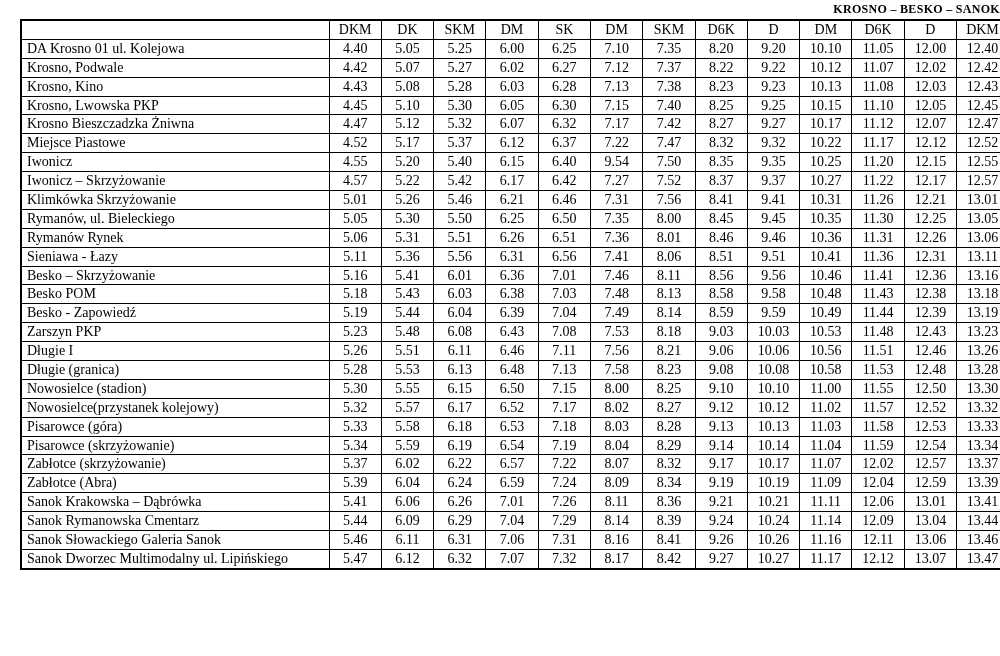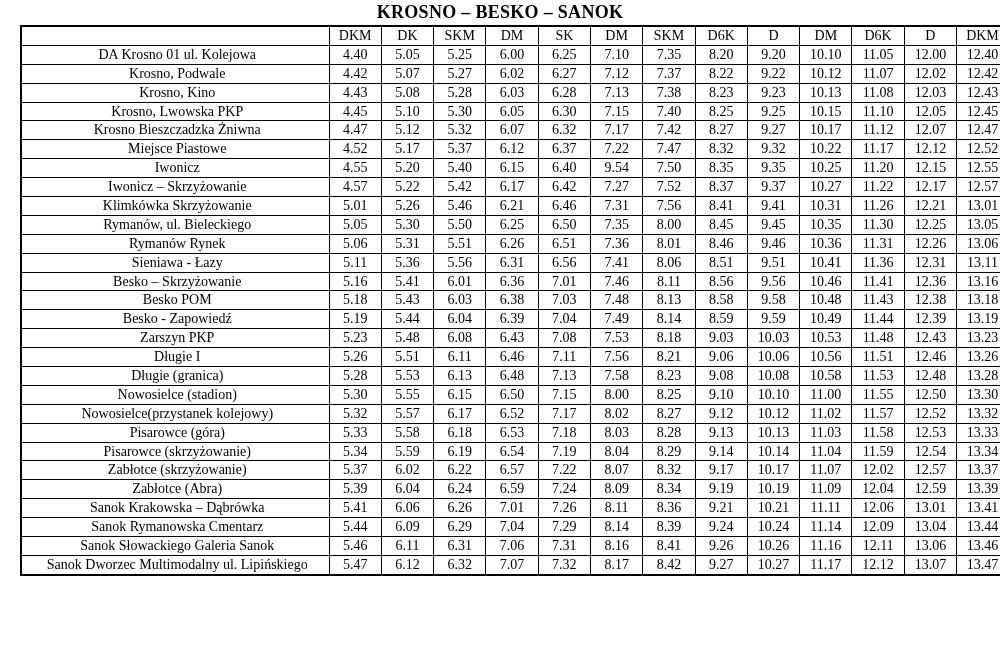--- a/index.html
+++ b/index.html
@@ -10,23 +10,23 @@
     height: 656px;
     font-family: "Liberation Serif", serif;
     color: #000;
   }
   .page {
     width: 1000px;
     height: 656px;
     overflow: hidden;
   }
   .title {
-    text-align: center;
+    text-align: right;
     font-weight: bold;
-    font-size: 18px;
+    font-size: 12px;
     line-height: 1;
     margin: 3px 0 4px 0;
     letter-spacing: 0.3px;
     font-family: "Liberation Serif", serif;
   }
   table.timetable {
     border-collapse: collapse;
     table-layout: fixed;
     margin-left: 20px;
     width: 988px;
@@ -38,21 +38,21 @@
     height: 17.9px;
     padding: 0 1px;
     font-size: 14px;
     line-height: 1;
     text-align: center;
     white-space: nowrap;
     overflow: hidden;
     font-weight: normal;
   }
   table.timetable td.station {
-    text-align: center;
+    text-align: left;
     padding-left: 5px;
   }
   col.station-col { width: 308px; }
   col.time-col { width: 52.3px; }
 </style>
 </head>
 <body>
 
 <div class="page">
   <div class="title">KROSNO – BESKO – SANOK</div>

